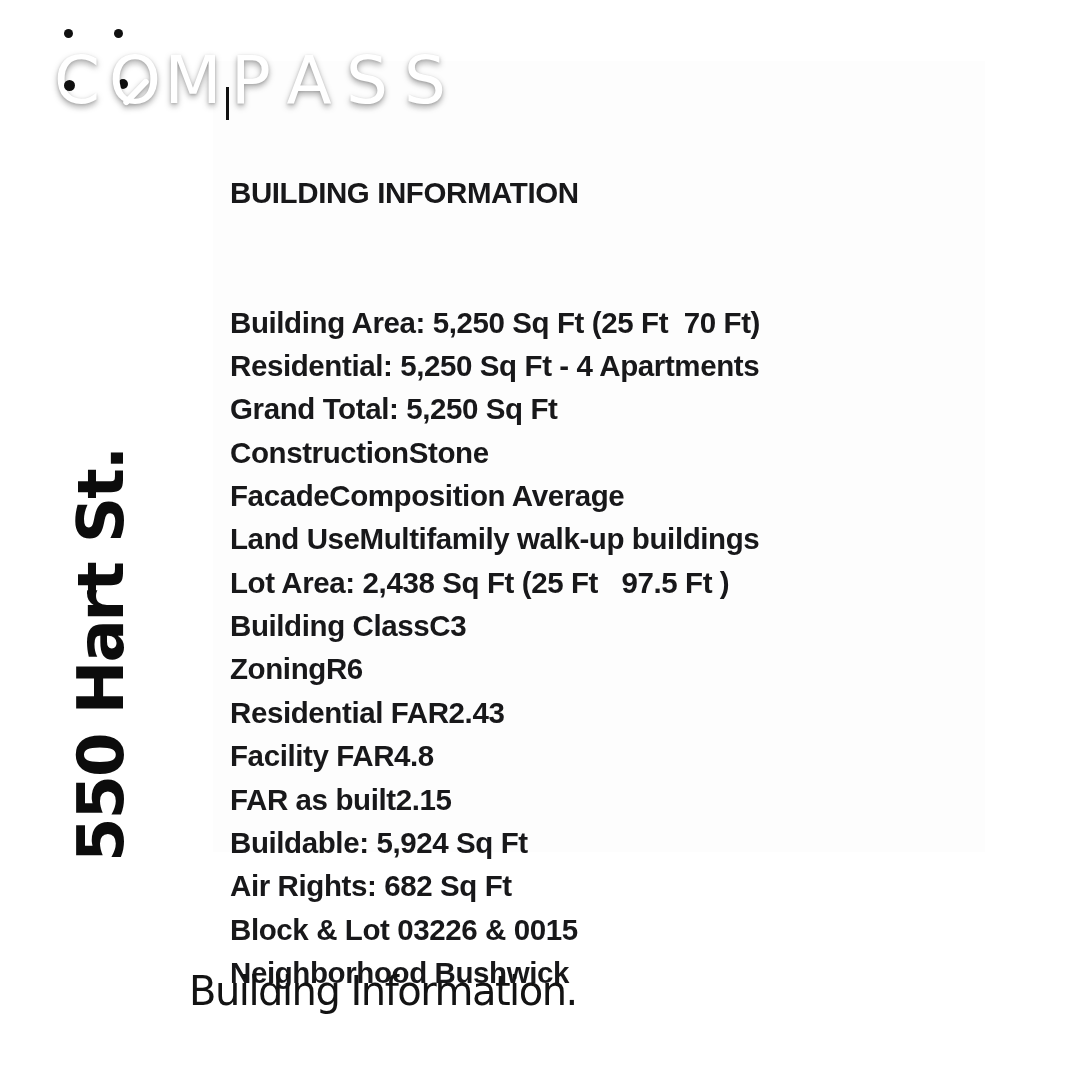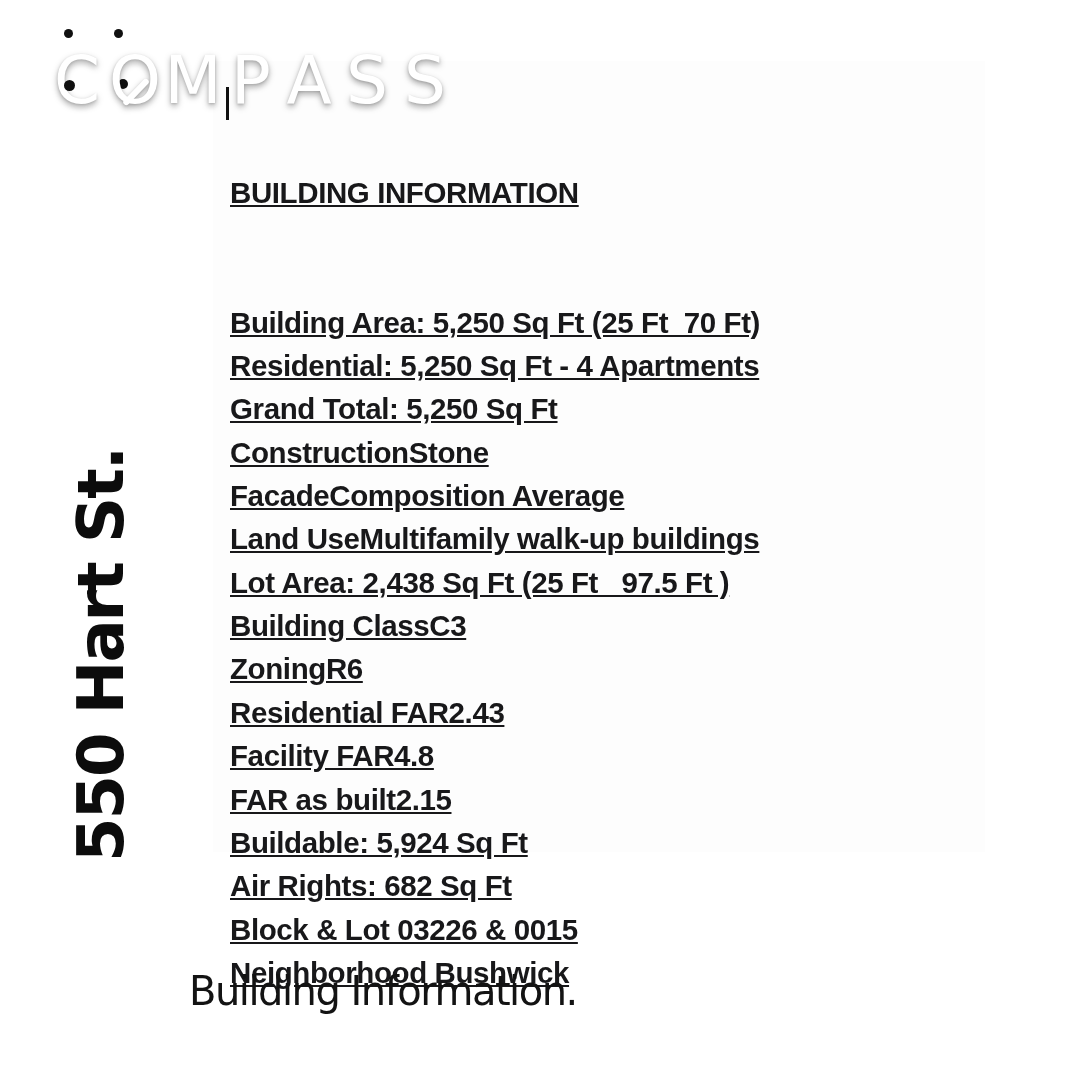--- a/index.html
+++ b/index.html
@@ -27,21 +27,21 @@
     left: 230px; top: 84px;
     z-index: 1;
     color: #18181a;
     font-family: "Liberation Sans", sans-serif;
     font-weight: bold;
     font-size: 29.5px;
     letter-spacing: -0.4px;
     line-height: 43.35px;
     white-space: pre;
   }
-  .info-line { height: 43.35px; text-decoration: underline; }
+  .info-line { height: 43.35px; }
 
   .cursor-bar {
     position: absolute;
     left: 226px; top: 87px;
     width: 3px; height: 33px;
     background: #111111;
     z-index: 1;
   }
 
   

